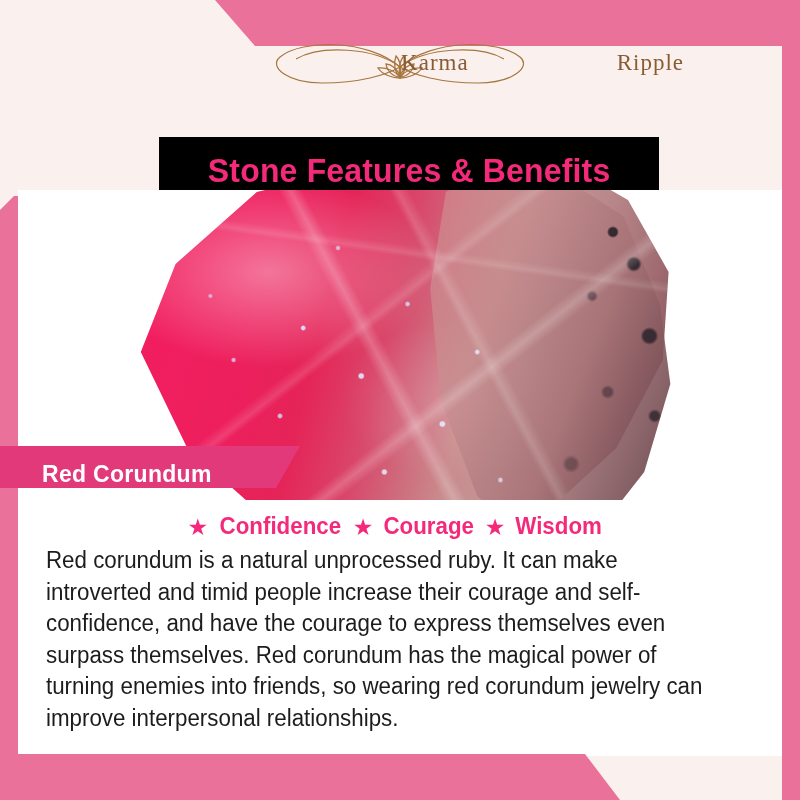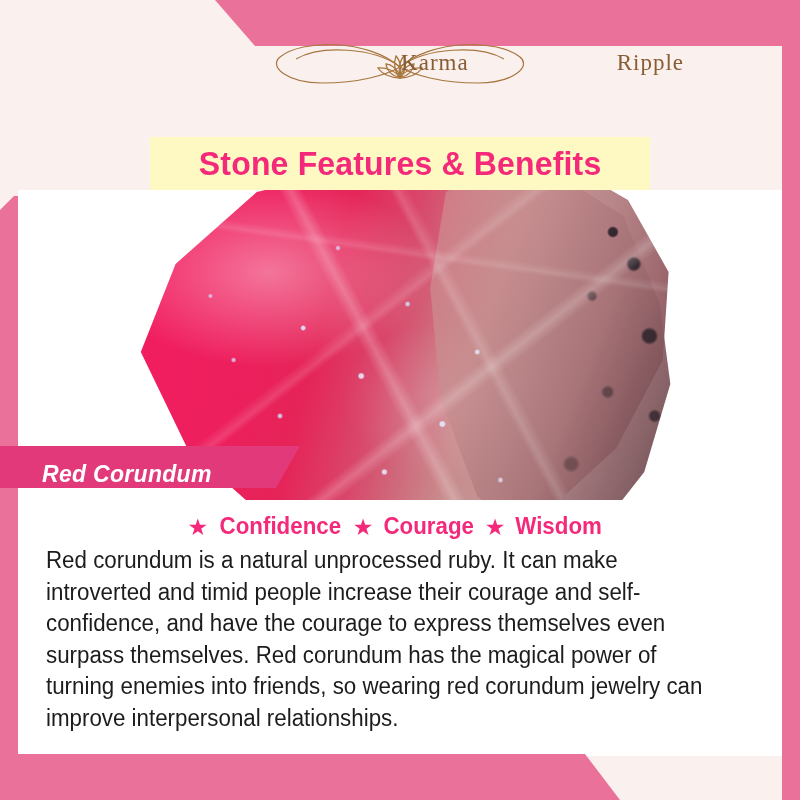--- a/index.html
+++ b/index.html
@@ -96,28 +96,28 @@
     color: #8a5c33;
     z-index: 7;
     pointer-events: none;
   }
   .brand-word-left  { margin-right: 74px; }
   .brand-word-right { margin-left: 74px; }
 
   
   .title-band {
     position: absolute;
-    left: 150px;
+    left: 159px;
     top: 137px;
     width: 500px;
     height: 53px;
-    background: #fef9c3;
+    background: #000000;
     z-index: 6;
     display: flex;
-    align-items: center;
+    align-items: flex-end;
     justify-content: center;
   }
   .title-text {
     font-family: "Liberation Sans Narrow", "Liberation Sans", sans-serif;
     font-weight: bold;
     font-size: 34px;
     color: #f4297a;
     letter-spacing: 0.2px;
     transform: scaleX(0.94);
     white-space: nowrap;
@@ -223,21 +223,20 @@
     position: absolute;
     left: 0;
     top: 446px;
     width: 300px;
     height: 56px;
     background: #e2397b;
     clip-path: polygon(0 0, 300px 0, 276px 42px, 0 42px);
     z-index: 7;
     display: flex;
     align-items: center;
-    font-style: italic;
   }
   .stone-banner-label {
     margin-left: 42px;
     color: #ffffff;
     font-size: 23px;
     font-weight: bold;
     letter-spacing: 0.3px;
     white-space: nowrap;
   }
 

